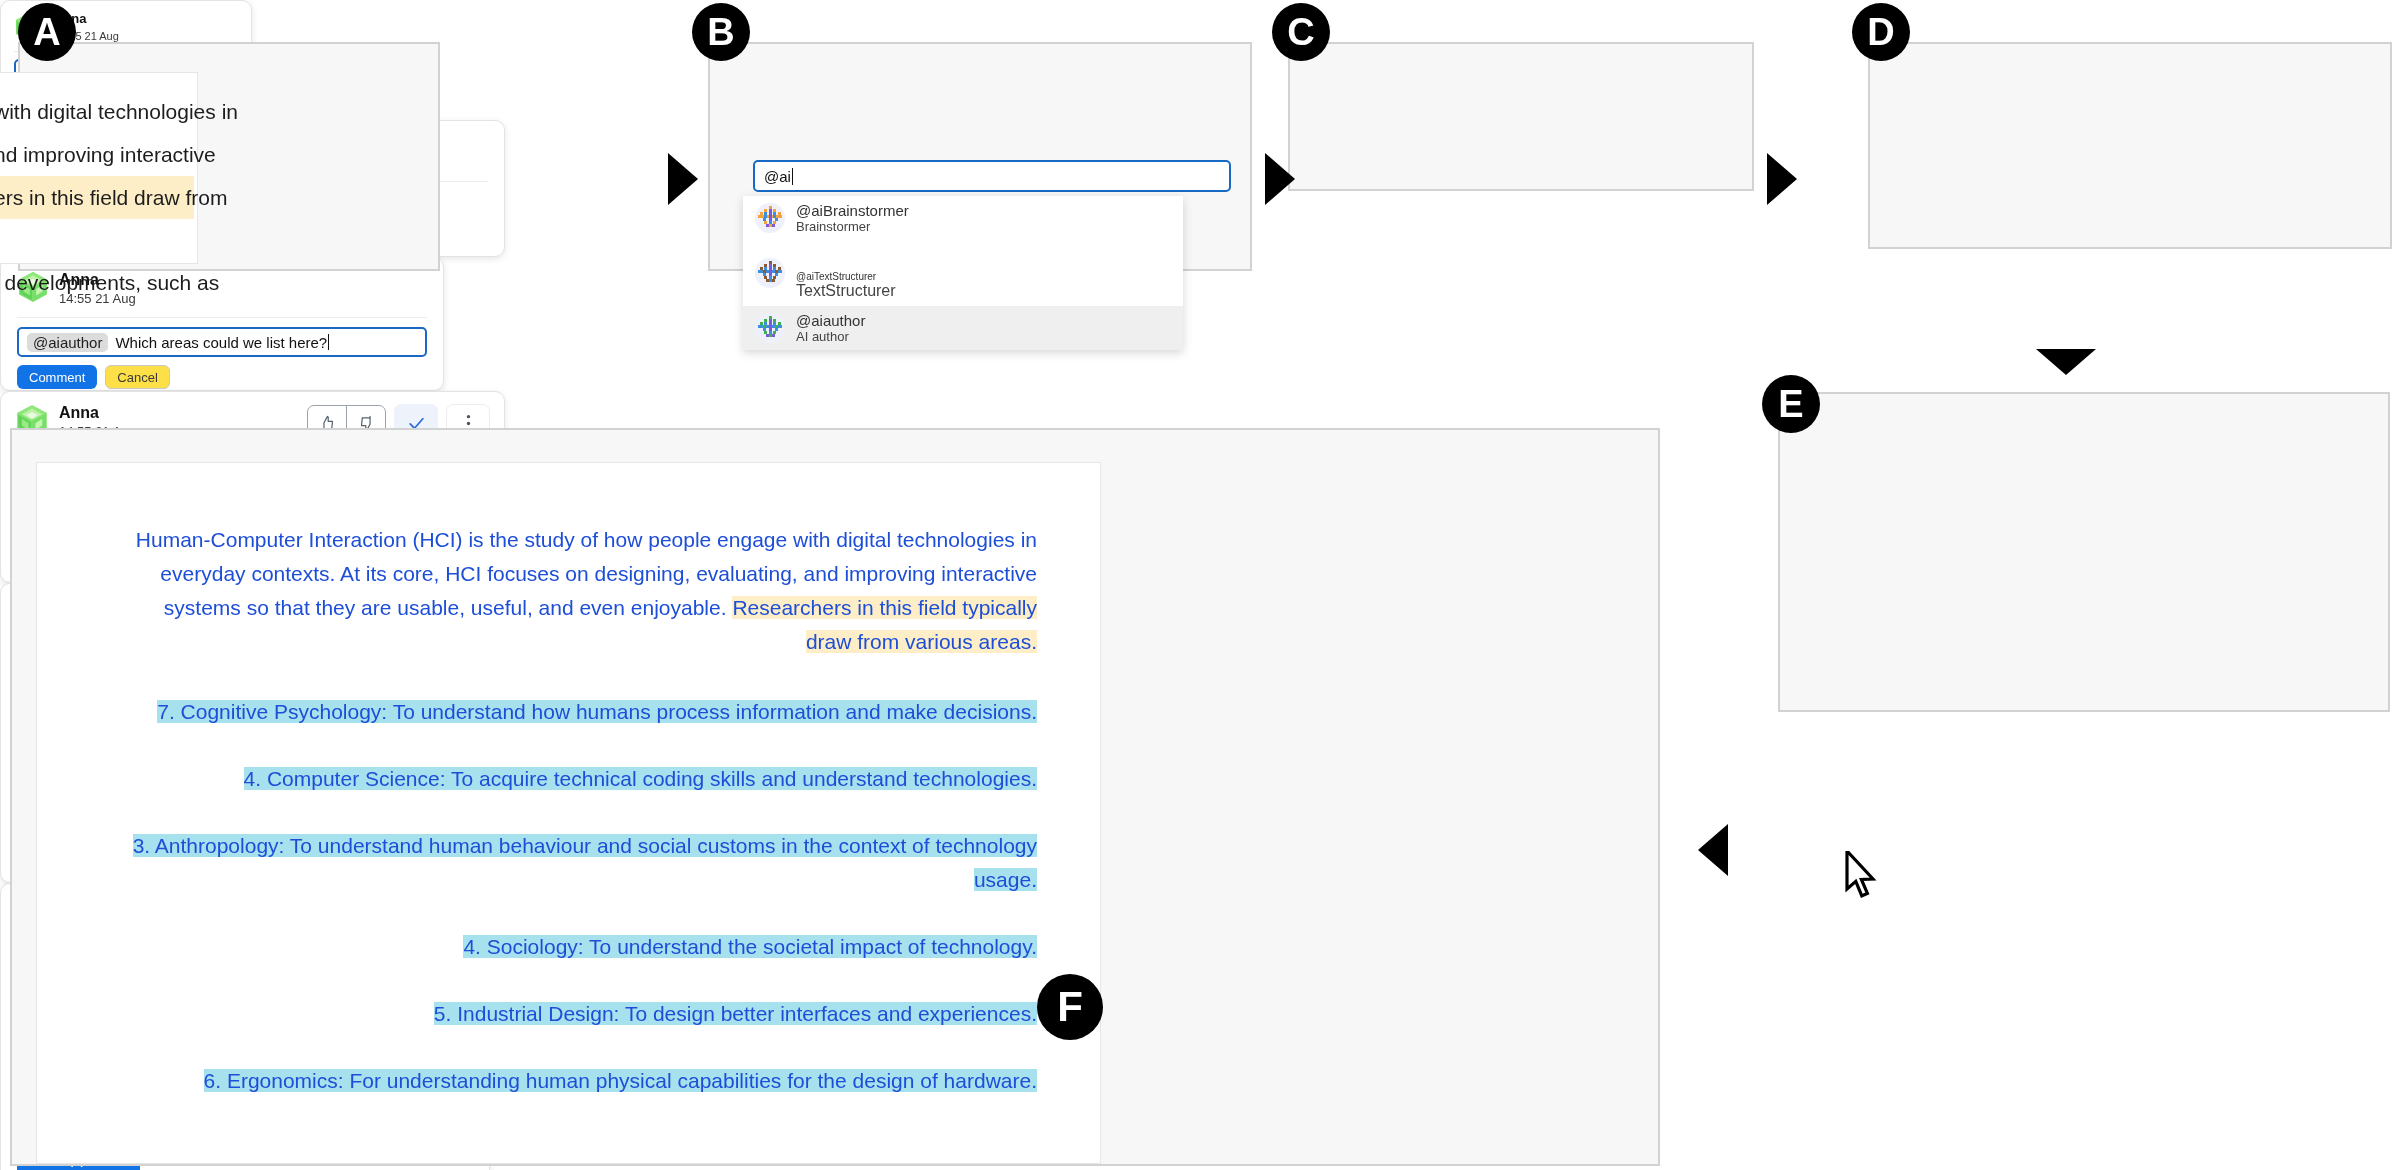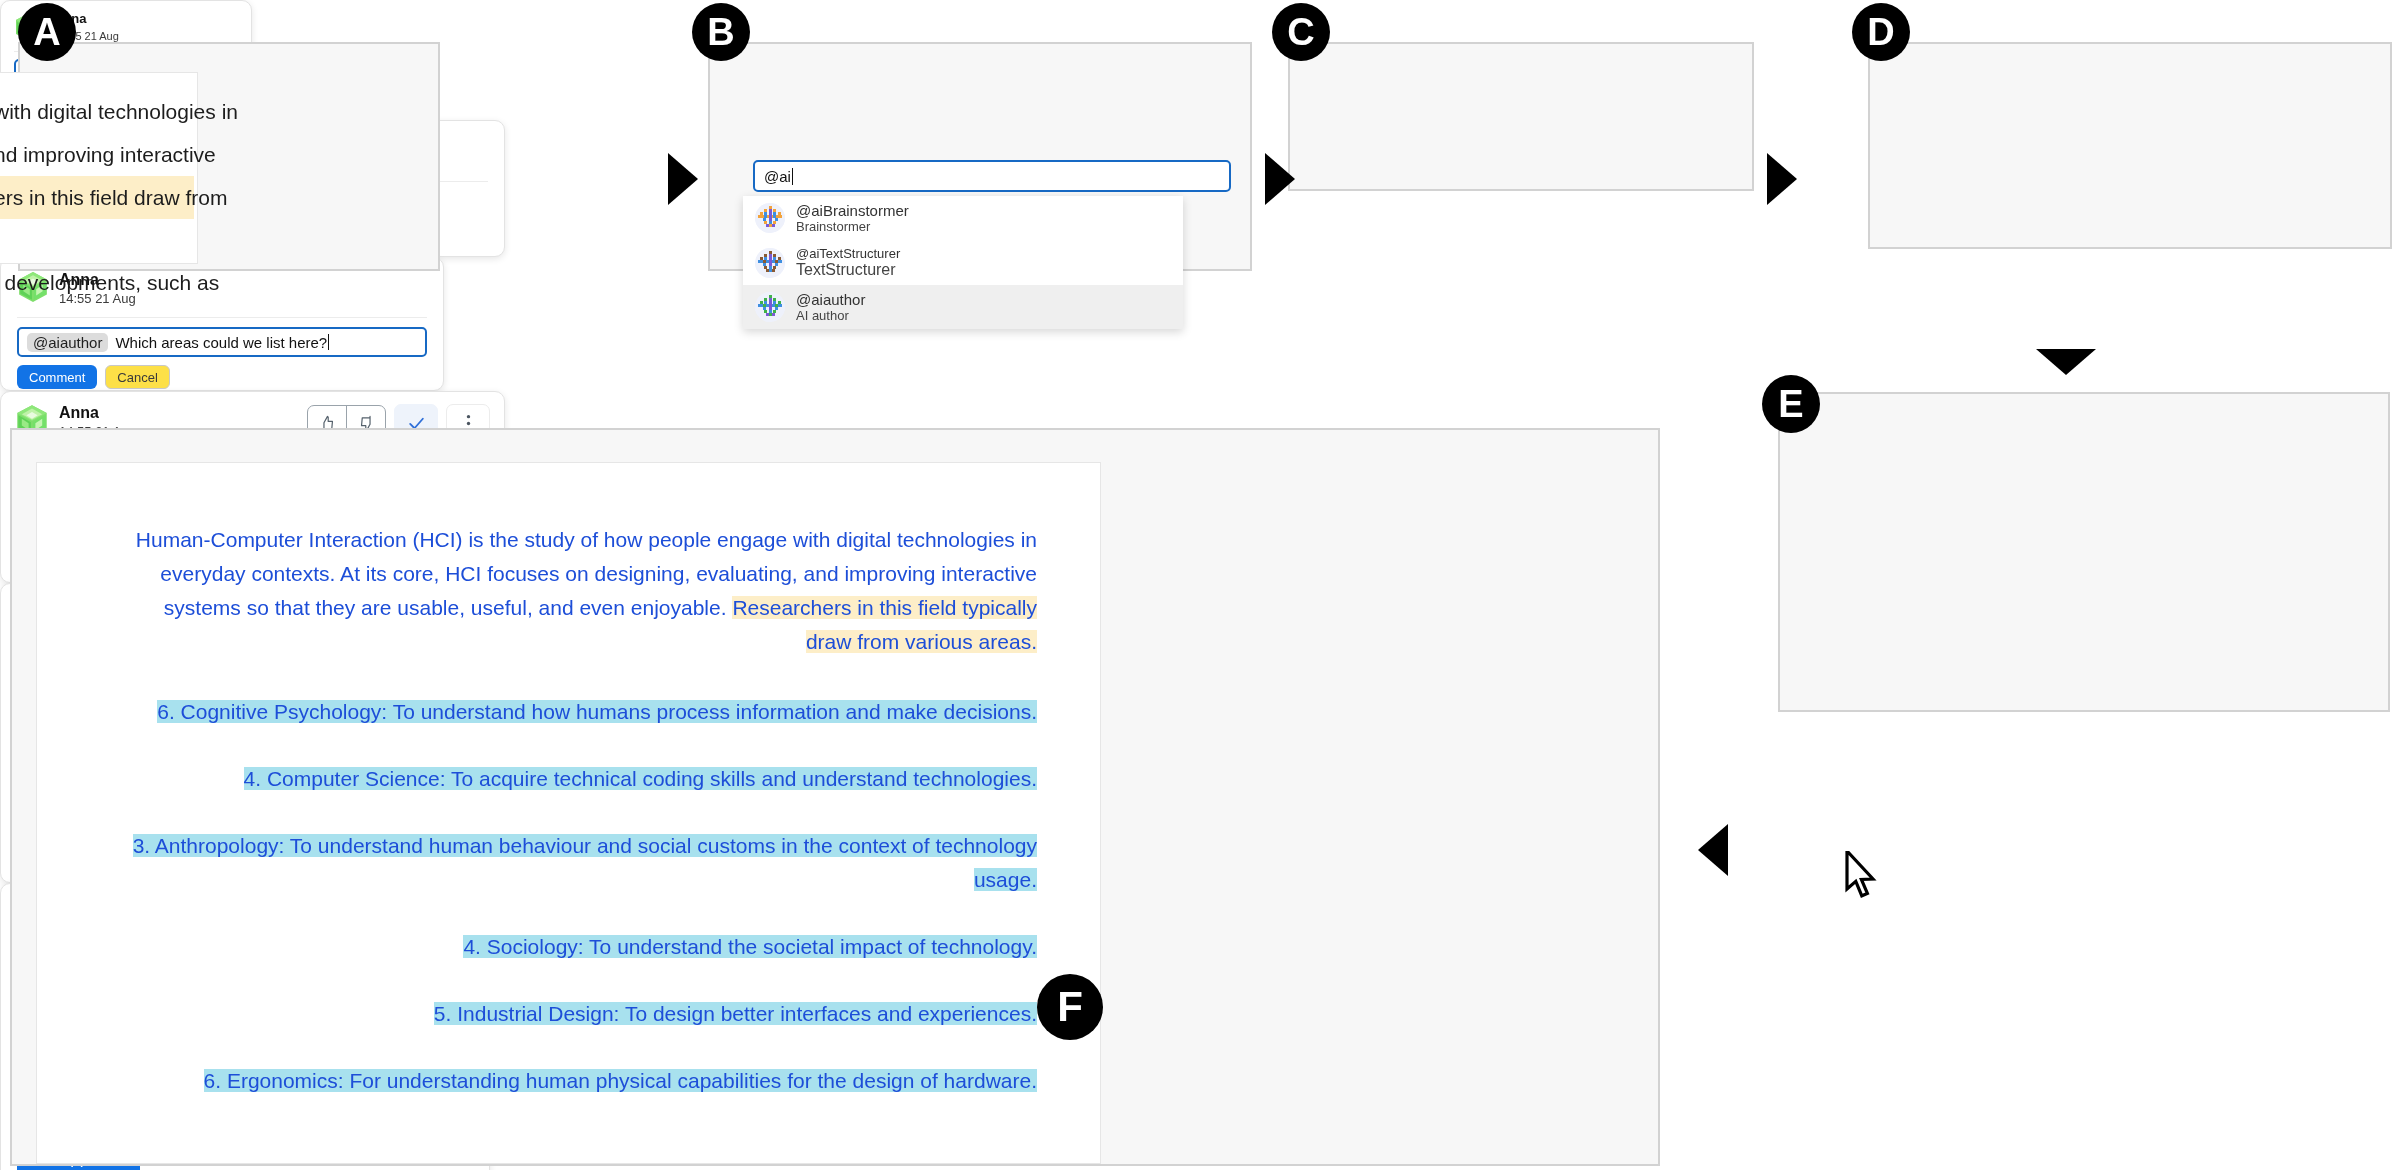--- a/index.html
+++ b/index.html
@@ -205,21 +205,21 @@
         <rect x="9" y="10" width="2" height="2" fill="#7a5ad6"></rect>
         <rect x="6" y="12" width="2" height="2" fill="#8a5a33"></rect>
           <rect x="12" y="12" width="2" height="2" fill="#8a5a33"></rect>
         <rect x="9" y="12" width="2" height="2" fill="#3e8ee0"></rect>
         <rect x="7" y="14" width="2" height="2" fill="#8a5a33"></rect>
           <rect x="11" y="14" width="2" height="2" fill="#8a5a33"></rect>
         <rect x="9" y="14" width="2" height="2" fill="#3e8ee0"></rect>
       </g>
     </svg>
     <div>
-      <div style="font-size:13px;color:#333;">@aiTextStructurer</div>
+      <div style="font-size:10px;color:#333;margin-top:25px;">@aiTextStructurer</div>
       <div style="font-size:16px;color:#444;">TextStructurer</div>
     </div>
   </div>
   <div style="display:flex;align-items:center;gap:11px;padding:6px 12px;background:#efefef;">
     <svg class="avatar round" width="30" height="30" viewBox="0 0 20 20">
       <circle cx="10" cy="10" r="10" fill="#eef1fb"></circle>
       <g shape-rendering="crispEdges">
         <rect x="9" y="2" width="2" height="2" fill="#3fb24a"></rect>
         <rect x="6" y="4" width="2" height="2" fill="#3fb24a"></rect>
           <rect x="12" y="4" width="2" height="2" fill="#3fb24a"></rect>
@@ -467,21 +467,21 @@
 <div class="arrow arrow-l" style="left:1698px;top:824px;"></div>
 
 <div class="frame" style="left:10px;top:428px;width:1646px;height:734px;"></div>
 <div class="doc-page" style="left:36px;top:462px;width:1063px;height:700px;"></div>
 
 <div class="abs" style="left:122px;top:505px;width:915px;">
   <div class="doc-p" style="margin-top:18px;">
     <span>Human-Computer Interaction (HCI) is the study of how people engage with digital technologies in everyday contexts. At its core, HCI focuses on designing, evaluating, and improving interactive systems so that they are usable, useful, and even enjoyable. </span><span class="hl-yellow">Researchers in this field typically draw from various areas.</span>
   </div>
   <div class="doc-p" style="margin-top:36px;">
-    <div style="margin-bottom:33px;"><span class="hl-blue">6. Cognitive Psychology: To understand how humans process information and make decisions.</span></div>
+    <div style="margin-bottom:33px;"><span class="hl-blue">7. Cognitive Psychology: To understand how humans process information and make decisions.</span></div>
     <div style="margin-bottom:33px;"><span class="hl-blue">4. Computer Science: To acquire technical coding skills and understand technologies.</span></div>
     <div style="margin-bottom:33px;"><span class="hl-blue">3. Anthropology: To understand human behaviour and social customs in the context of technology usage.</span></div>
     <div style="margin-bottom:33px;"><span class="hl-blue">4. Sociology: To understand the societal impact of technology.</span></div>
     <div style="margin-bottom:33px;"><span class="hl-blue">5. Industrial Design: To design better interfaces and experiences.</span></div>
     <div><span class="hl-blue">6. Ergonomics: For understanding human physical capabilities for the design of hardware.</span></div>
   </div>
 </div>
 
 <div class="card" style="left:1128px;top:640px;width:490px;height:492px;padding:13px 16px;">
   <div class="chead">

